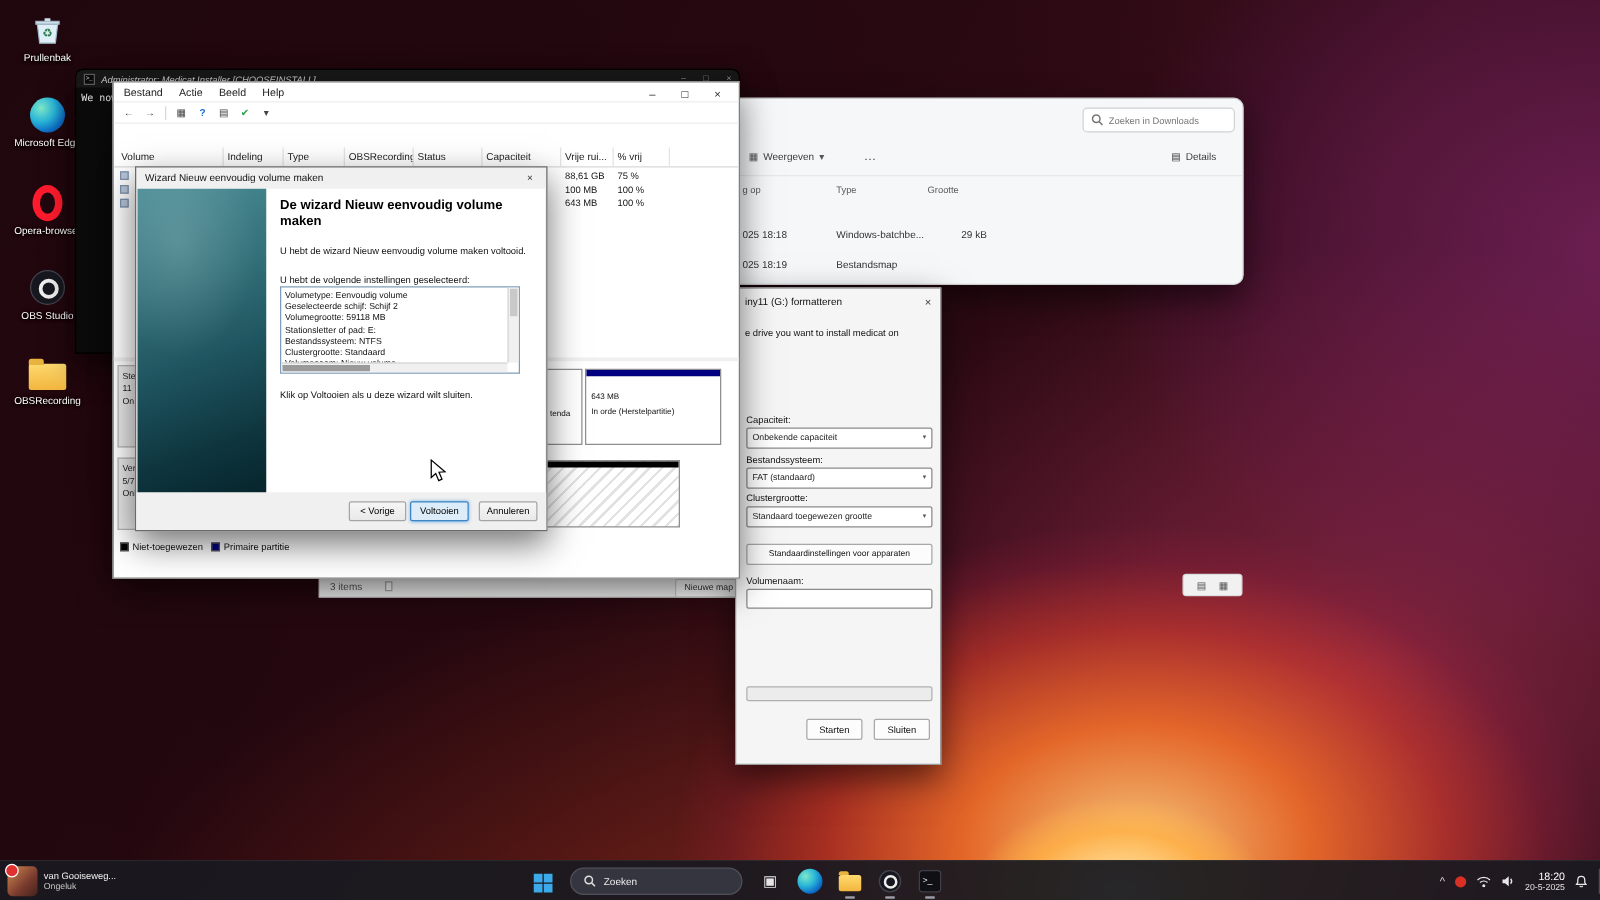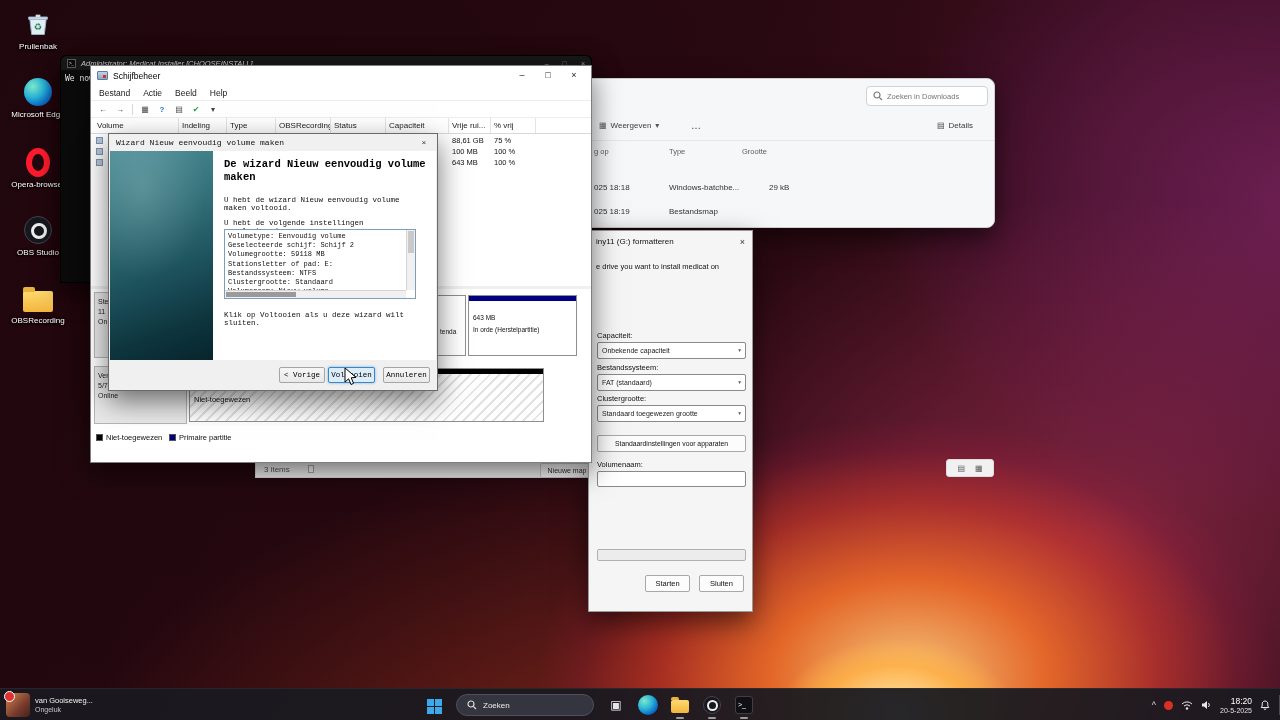--- a/index.html
+++ b/index.html
@@ -95,21 +95,21 @@
   .dm-split { position:absolute; left:0; top:220px; width:100%; height:3px; background:#f0f0f0; }
   .dm-panel { position:absolute; background:#e9e9e9; border:1px solid #b5b5b5; font-size:7px; line-height:10px; color:#222; padding:4px 3px 0 3px; }
   .part { position:absolute; background:#fff; border:1px solid #8f8f8f; overflow:hidden; }
   .part .stripe { position:absolute; left:0; top:0; right:0; height:5px; }
   .part .t { position:absolute; left:4px; font-size:6.5px; color:#111; white-space:nowrap; }
   .unall { background:repeating-linear-gradient(135deg,#ffffff 0 5px,#e2e2e2 5px 7px); }
   .lg-item { position:absolute; top:367px; display:flex; align-items:center; gap:3px; font-size:7.5px; color:#111; }
   .lg-sq { width:7px; height:7px; border:1px solid #555; }
 
   
-  #wizard { left:108px; top:133px; width:330px; height:258px; background:#f0f0f0; border:1px solid #6a6a6a; z-index:6;font-family:Liberation Mono, monospace; }
+  #wizard { left:108px; top:133px; width:330px; height:292px; background:#f0f0f0; border:1px solid #6a6a6a; z-index:6; }
   .wz-tb { height:17px; font-size:8px; line-height:17px; padding-left:7px; color:#111; }
   .wz-close { position:absolute; right:4px; top:3px; width:18px; height:12px; text-align:center; line-height:12px; font-size:8px; color:#333; }
   .wz-body { position:absolute; left:1px; right:1px; top:17px; bottom:30px; background:#fff; }
   .wz-img { position:absolute; left:0; top:0; bottom:0; width:103px;
     background:radial-gradient(90px 130px at 32% 18%, rgba(255,255,255,.16), transparent 70%),
       linear-gradient(160deg,#4b8d96 0%,#337079 32%,#1d525d 58%,#0e353e 82%,#07252c 100%); }
   .wz-h { position:absolute; left:114px; top:7px; width:206px; font-size:10.5px; line-height:12.5px; font-weight:bold; color:#000; }
   .wz-t { position:absolute; left:114px; font-size:7.5px; color:#111; width:200px; }
   .wz-list { position:absolute; left:114px; top:78px; width:192px; height:70px; background:#fff; border:1px solid #7f9db9; font-size:7px; line-height:9.2px; padding:2px 12px 10px 3px; overflow:hidden; color:#111; }
   .wz-vsb { position:absolute; right:0; top:0; bottom:8px; width:9px; background:#f0f0f0; border-left:1px solid #d5d5d5; }
@@ -275,24 +275,20 @@
   <div class="fd-label" style="top:229px">Volumenaam:</div>
   <div class="fd-input"></div>
 
 
   <div class="fd-prog"></div>
   <div class="fd-btn" style="left:56px; top:344px; width:45px; height:17px; font-size:7.5px; line-height:15px;">Starten</div>
   <div class="fd-btn" style="left:110px; top:344px; width:45px; height:17px; font-size:7.5px; line-height:15px;">Sluiten</div>
 </div>
 
 <div id="dm" class="win">
-  <div class="dm-tb">
-    <span class="dm-ico"></span>
-    <span class="dm-title">Schijfbeheer</span>
-  </div>
   <div class="dm-ctrls">
     <span>–</span>
     <span>□</span>
     <span>×</span>
   </div>
   <div class="dm-menu">
     <span>Bestand</span>
     <span>Actie</span>
     <span>Beeld</span>
     <span>Help</span>

